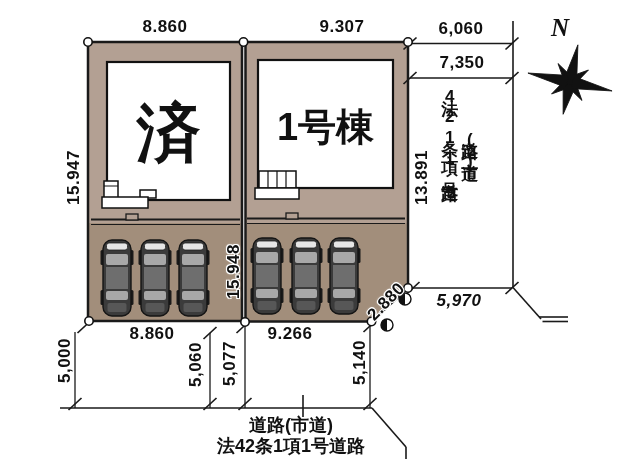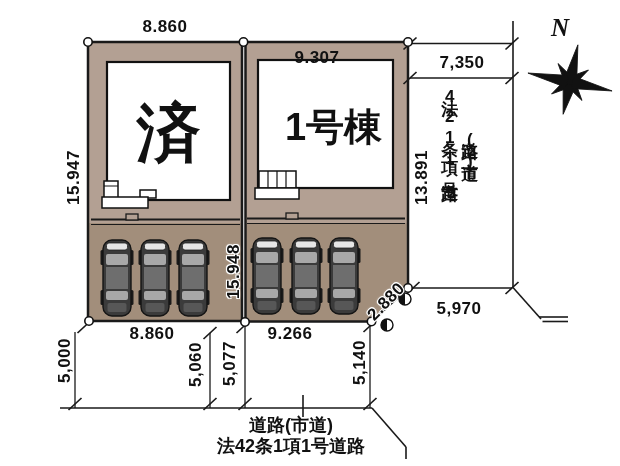--- a/index.html
+++ b/index.html
@@ -148,34 +148,35 @@
       <path transform="rotate(315)" d="M0,-22 L4,-5 L0,0 L-4,-5 Z"></path>
       <path d="M0,-38 L5.5,-7 L0,0 L-5.5,-7 Z"></path>
       <path transform="rotate(180)" d="M0,-33 L5.5,-7 L0,0 L-5.5,-7 Z"></path>
       <path transform="rotate(90)" d="M0,-43 L5.5,-7 L0,0 L-5.5,-7 Z"></path>
       <path transform="rotate(270)" d="M0,-43 L5.5,-7 L0,0 L-5.5,-7 Z"></path>
       <circle cx="0" cy="0" r="3"></circle>
     </g>
   </svg>
 
   <div class="bldg-label" style="left:107px;top:101px;width:123px;font-size:64px;">済</div>
-  <div class="bldg-label" style="left:258px;top:108px;width:135px;font-size:38px;margin-left:8px;">1号棟</div>
+  <div class="bldg-label" style="left:258px;top:108px;width:135px;font-size:38px;">1号棟</div>
 
   <div class="lbl" style="left:110px;top:18px;width:110px;">8.860</div>
-  <div class="lbl" style="left:262px;top:18px;width:110px;margin-top:31px;">9.307</div>
+  <div class="lbl" style="left:287px;top:18px;width:110px;">9.307</div>
+  <div class="lbl" style="left:421px;top:20px;width:80px;">6,060</div>
   <div class="lbl" style="left:422px;top:54px;width:80px;">7,350</div>
 
   <div class="lbl rot" style="left:45px;top:169px;width:56px;">15.947</div>
   <div class="lbl rot halo" style="left:205px;top:263px;width:56px;">15.948</div>
   <div class="lbl rot" style="left:393px;top:169px;width:56px;">13.891</div>
   <div class="lbl halo" style="left:358px;top:293px;width:56px;transform:rotate(-46deg);">2.880</div>
 
   <div class="lbl" style="left:97px;top:325px;width:110px;">8.860</div>
   <div class="lbl" style="left:235px;top:325px;width:110px;">9.266</div>
-  <div class="lbl" style="left:419px;top:300px;width:80px;">5,970</div>
+  <div class="lbl" style="left:419px;top:292px;width:80px;font-style:italic;">5,970</div>
 
   <div class="lbl rot" style="left:36px;top:352px;width:56px;">5,000</div>
   <div class="lbl rot" style="left:167px;top:356px;width:56px;">5,060</div>
   <div class="lbl rot" style="left:201px;top:355px;width:56px;">5,077</div>
   <div class="lbl rot" style="left:331px;top:354px;width:56px;">5,140</div>
 
   <div class="vtext" style="left:441px;top:86px;">法42条1項1号道路</div>
   <div class="vtext" style="left:461px;top:128px;">道路(市道)</div>
 
   <div class="road-label" style="left:201px;top:416px;width:180px;">道路(市道)</div>

